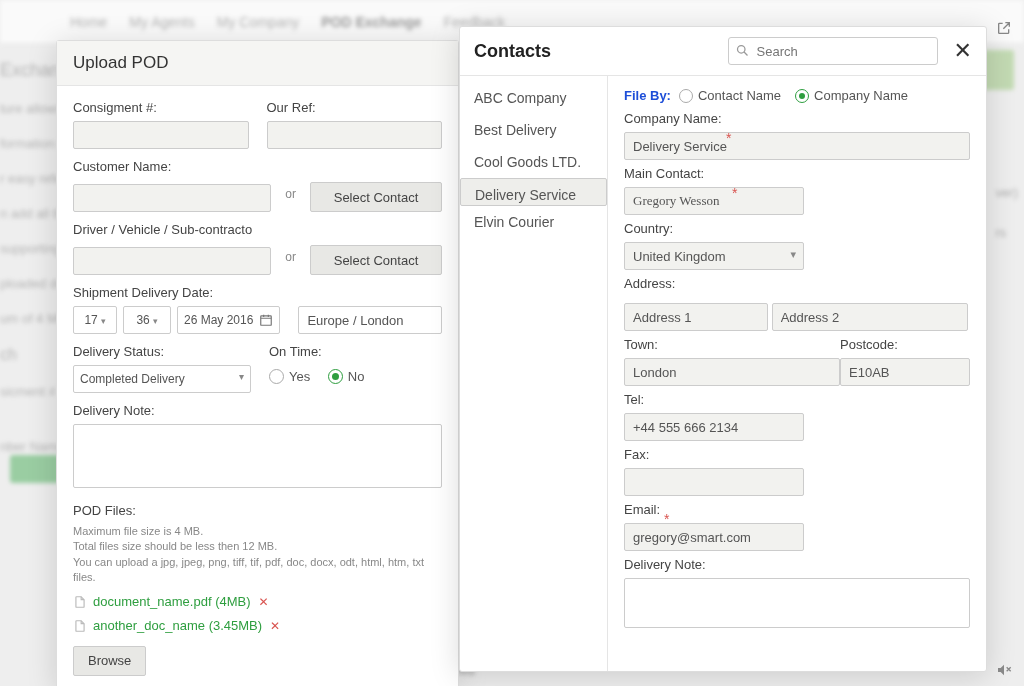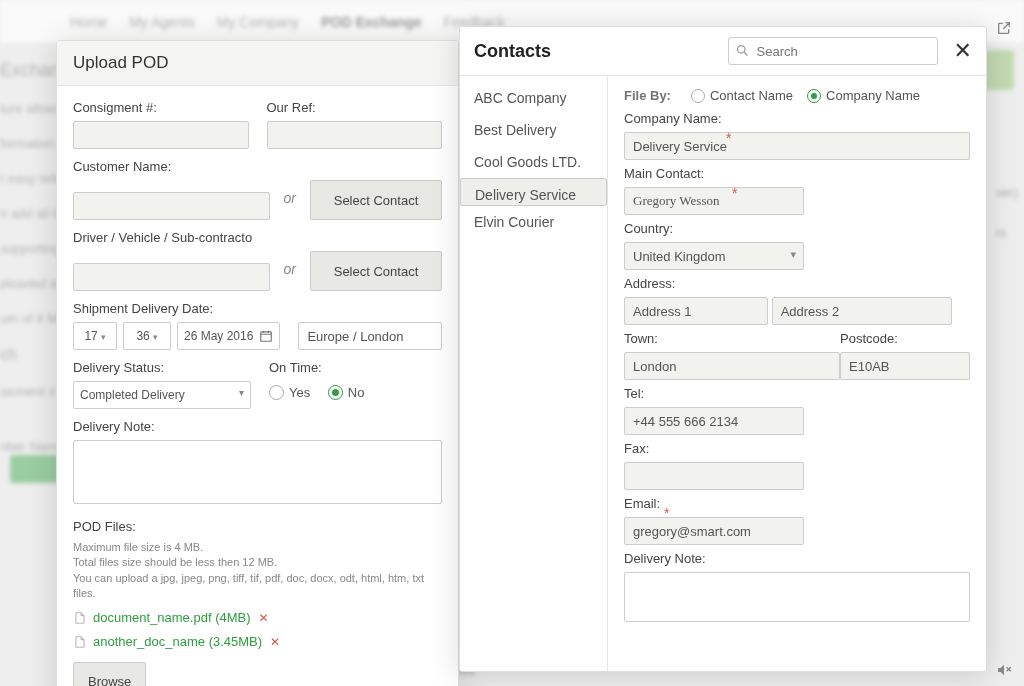--- a/index.html
+++ b/index.html
@@ -91,29 +91,29 @@
   height: 28px;
   padding: 0 8px;
   font-size: 13px;
   color: #555;
   border-radius: 2px;
 }
 .txt.white { background: #fff; }
 .btn {
   border: 1px solid #ccc;
   background: #e8e8e5;
-  height: 40px;
+  height: 30px;
   padding: 0 14px;
   font-size: 13px;
   color: #444;
   cursor: pointer;
   border-radius: 2px;
 }
 .btn.wide { width: 132px; }
-.orword { font-size: 14px; color: #888; padding: 0 8px; align-self: center; line-height: 28px; font-style: italic;}
+.orword { font-size: 12px; color: #888; padding: 0 8px; align-self: center; line-height: 28px;}
 .hpair { display:flex; align-items:flex-end; }
 .hpair .txt { flex:1; }
 .hpair .orword { margin: 0 6px 4px;}
 .sel {
   border: 1px solid #ccc;
   background: #fff;
   height: 28px;
   padding: 0 6px;
   font-size: 12px;
   color: #555;
@@ -187,21 +187,21 @@
   cursor: pointer;
 }
 .modal-right .list .item.sel { background:#eeeeeb; }
 
 .modal-right .detail {
   flex:1;
   padding: 12px 16px 10px;
   overflow:auto;
 }
 .fileby { display:flex; align-items:center; font-size:13px; margin-bottom:8px;}
-.fileby .flabel { font-weight:600; color:#737373; margin-right:20px;}
+.fileby .flabel { font-weight:600; color:#1d4ed8; margin-right:8px;}
 .req { color:#d9534f; font-size:14px; position:relative; top:-4px;}
 
 .pair { display:flex; gap:0; }
 
 .detail .lbl { margin-top:6px; }
 .detail .txt { background:#f2f2ef; }
 
 .selbox { position:relative; }
 .selbox:after { content:"▾"; position:absolute; right:8px; top:6px; color:#888; font-size:11px; pointer-events:none;}
 
@@ -400,21 +400,21 @@
       </div>
 
 
       <label class="lbl">Country:</label>
       <div class="selbox" style="width:180px">
         <input class="txt" style="width: 180px;" value="United Kingdom">
       </div>
 
       <label class="lbl">Address:</label>
       <input class="txt" style="width: 144px;" value="Address 1">
-      <input class="txt" style="width: 180px; " value="Address 2">
+      <input class="txt" style="width: 196px; margin-top: 6px;" value="Address 2">
 
       <div class="pair">
         <div style="flex:1">
           <label class="lbl">Town:</label>
           <input class="txt" value="London" style="">
         </div>
         <div style="width:130px">
           <label class="lbl">Postcode:</label>
           <input class="txt" value="E10AB" style="">
         </div>

